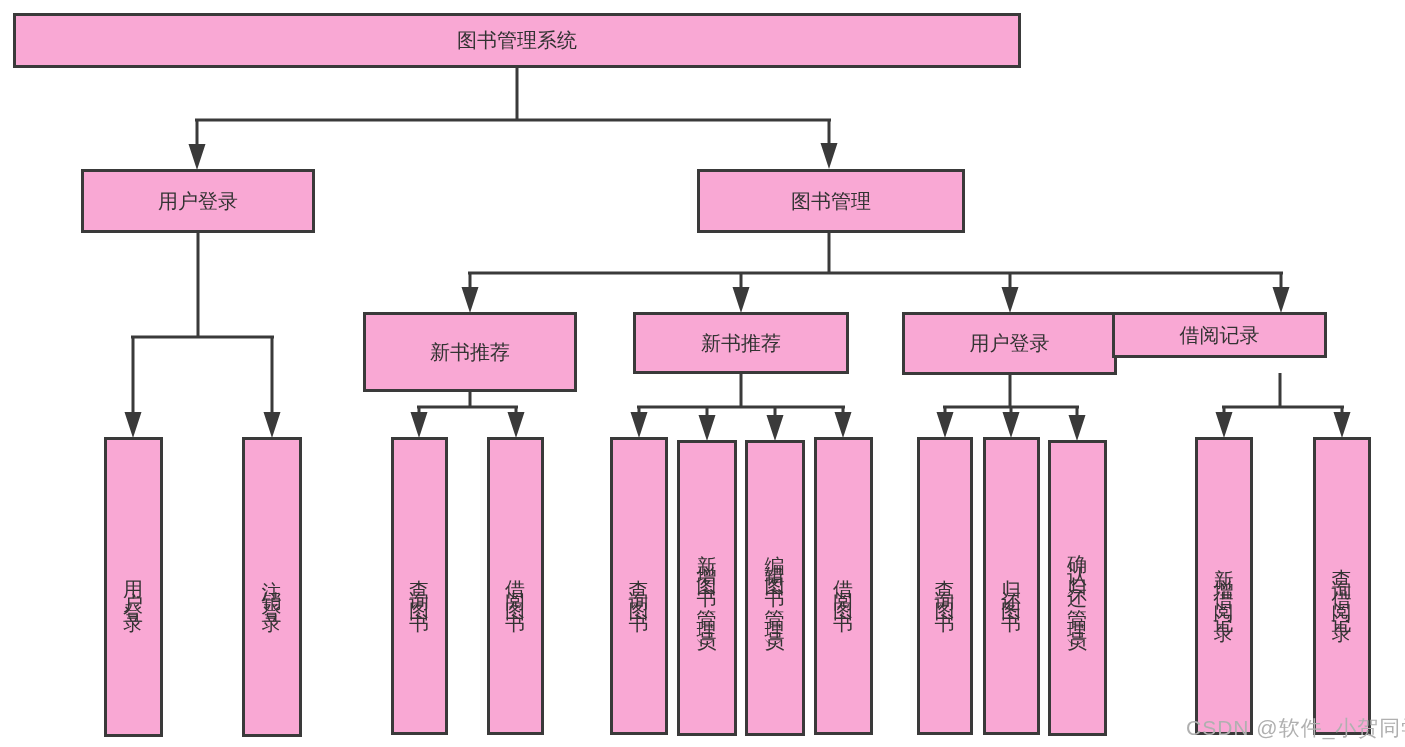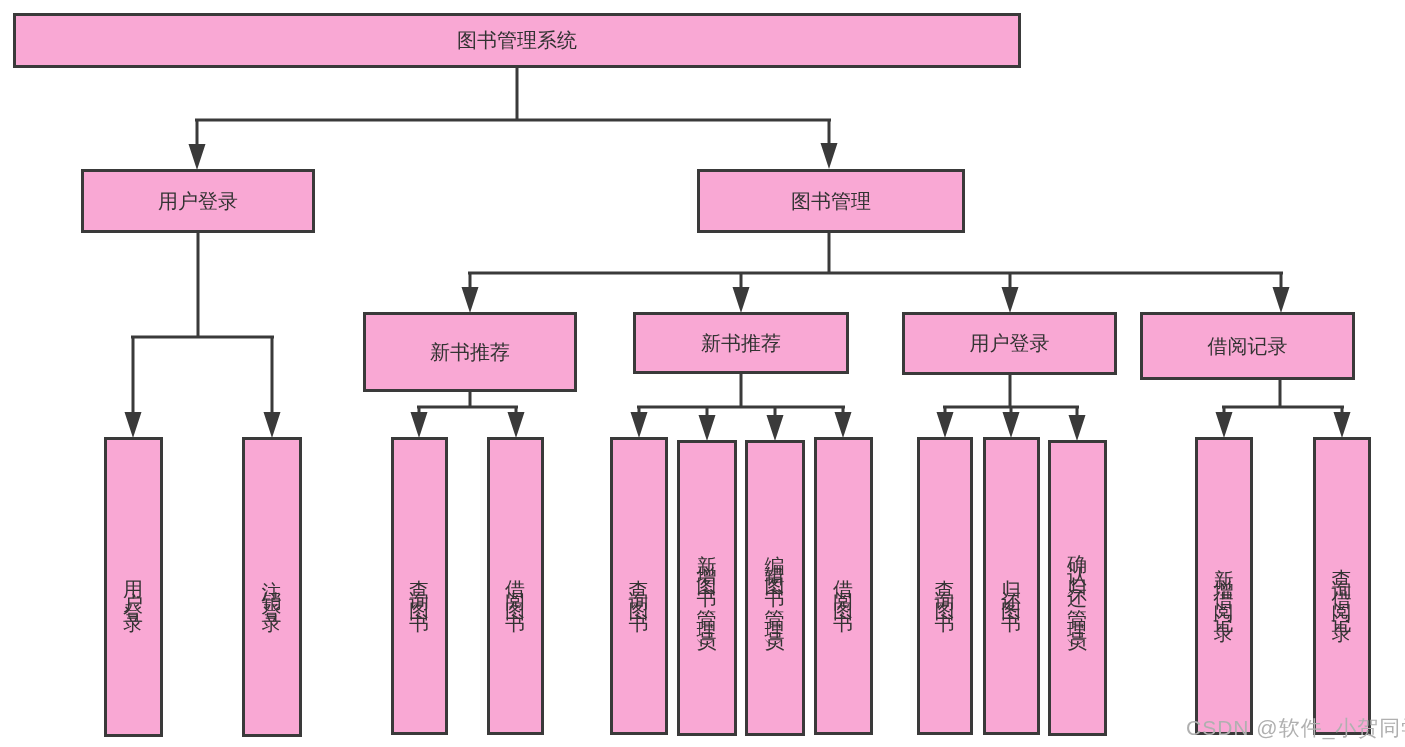--- a/index.html
+++ b/index.html
@@ -41,21 +41,21 @@
     </svg>
 
   <div class="node" style="left:13px;top:13px;width:1008px;height:55px">图书管理系统</div>
 
   <div class="node" style="left:81px;top:169px;width:234px;height:64px">用户登录</div>
   <div class="node" style="left:697px;top:169px;width:268px;height:64px">图书管理</div>
 
   <div class="node" style="left:363px;top:312px;width:214px;height:80px">新书推荐</div>
   <div class="node" style="left:633px;top:312px;width:216px;height:62px">新书推荐</div>
   <div class="node" style="left:902px;top:312px;width:215px;height:63px">用户登录</div>
-  <div class="node" style="left:1140px;top:312px;width:215px;height:68px">借阅记录</div>
+  <div class="node" style="left:1112px;top:312px;width:215px;height:46px">借阅记录</div>
 
   <div class="node vnode" style="left:104px;top:437px;width:59px;height:300px">
     <span class="vtext">用户登录</span>
     </div>
   <div class="node vnode" style="left:242px;top:437px;width:60px;height:300px">
     <span class="vtext">注销登录</span>
     </div>
 
   <div class="node vnode" style="left:391px;top:437px;width:57px;height:298px">
     <span class="vtext">查询图书</span>

